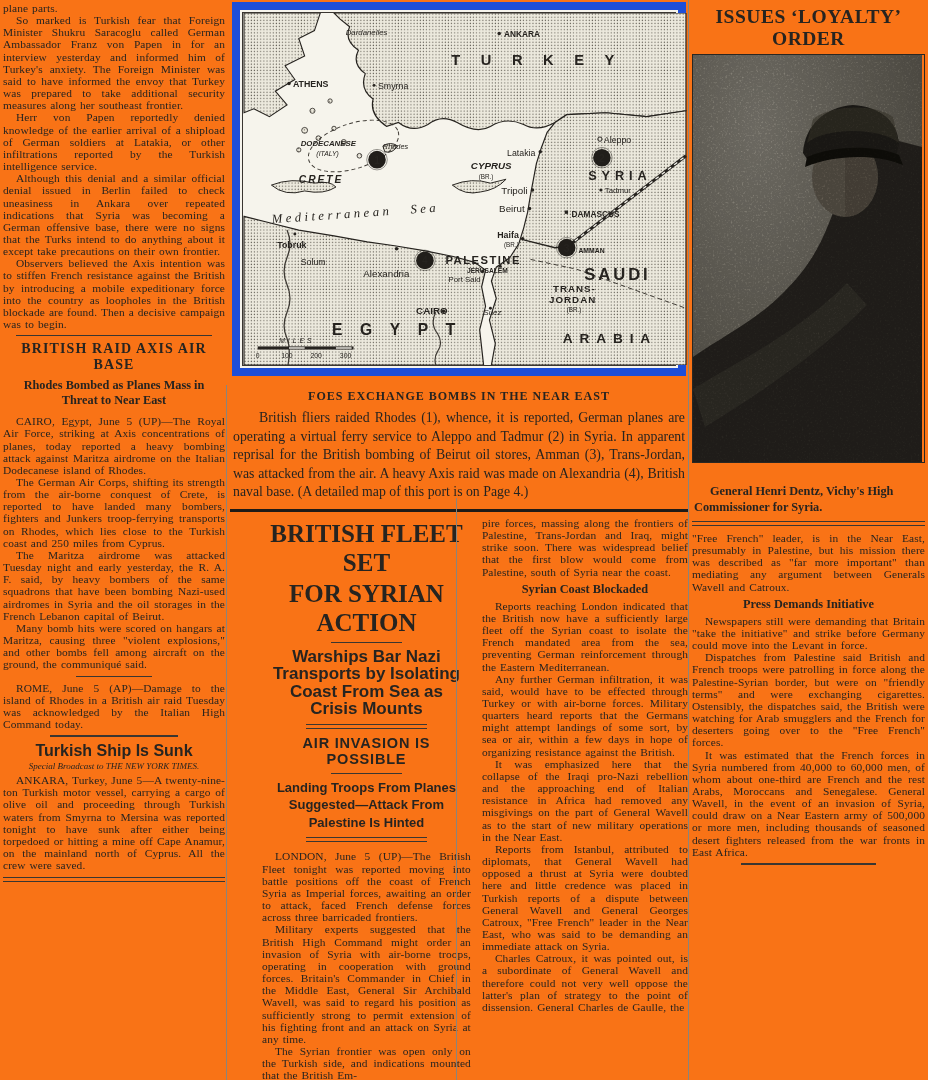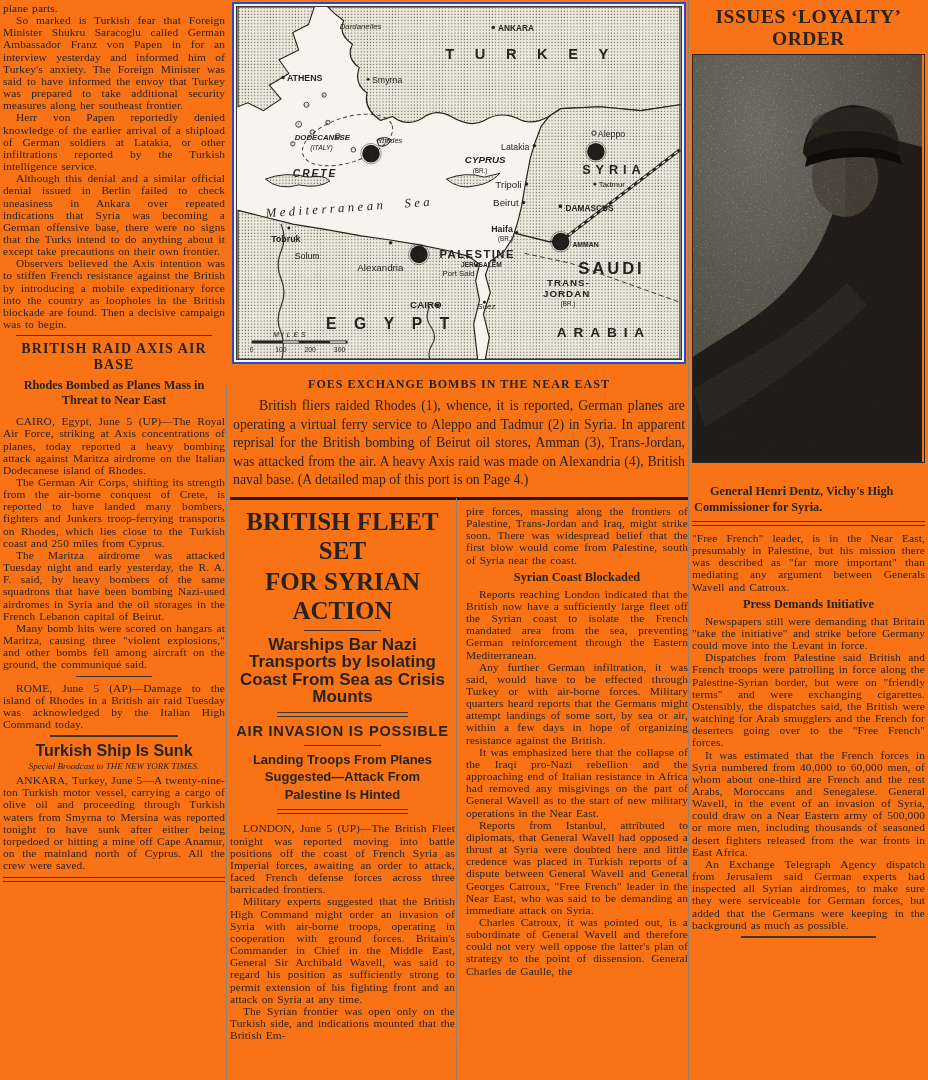--- a/index.html
+++ b/index.html
@@ -20,29 +20,29 @@
   .rule-med{height:2px;width:58%;}
   .rule-double{border-top:1px solid #3a3631;border-bottom:1px solid #3a3631;height:3px;margin:6px 0;}
   .heavy-rule{height:3px;background:#1e1b17;margin:0 0 5px 0;}
   
   .h-raid{font-weight:bold;font-size:14px;text-align:center;letter-spacing:1.1px;margin:4px 0 3px;}
   .h-sub{font-weight:bold;font-size:12.3px;line-height:15px;text-align:center;margin:5px 6px 7px;}
   .h-ship{font-family:"Liberation Sans",sans-serif;font-weight:bold;font-size:16px;text-align:center;margin:4px 4px 1px;}
   .credit{font-size:9px;font-style:italic;text-align:center;margin:0 0 3px;}
   .dn-subhead{font-weight:bold;font-size:12.3px;text-align:center;margin:4px 0 3px;}
   
-  .map-frame{margin:2px 2px 13px 2px;border:2px solid #1d4ed8;
+  .map-frame{margin:2px 2px 13px 2px;border:8px solid #1d4ed8;
              box-shadow:inset 0 0 0 2px #f6f4ec, inset 0 0 0 3px #3a3631;
              background:#f6f4ec;line-height:0;text-align:center;}
   .map-frame svg{display:block;margin:3px;}
   .map-caption{padding:0 3px;margin-top:7px;}
   .map-caption h3{font-size:12px;font-weight:bold;text-align:center;letter-spacing:1px;margin:0 0 5px;}
   .map-caption p{font-size:13.8px;line-height:18.6px;text-align:justify;text-indent:26px;margin:0;}
   
-  .center-cols{display:flex;margin-top:7px;}
+  .center-cols{display:flex;margin-top:7px;margin-left:32px;}
   .fl-col1{width:225px;padding-right:5px;}
   .fl-col2{width:222px;padding-left:6px;}
   .fleet-h1{font-weight:bold;font-size:25px;line-height:29px;text-align:center;letter-spacing:0;margin:2px 0 0;}
   .deck{font-family:"Liberation Sans",sans-serif;font-weight:bold;font-size:17px;line-height:17.5px;
         text-align:center;margin:4px 6px;}
   .bank1{font-family:"Liberation Sans",sans-serif;font-weight:bold;font-size:14.5px;letter-spacing:.8px;
         text-align:center;margin:6px 0;}
   .bank2{font-family:"Liberation Sans",sans-serif;font-weight:bold;font-size:13px;line-height:17.5px;
         text-align:center;margin:5px 10px;}
   
@@ -298,21 +298,20 @@
     <p class="photo-caption">General Henri Dentz, Vichy's High Commissioner for Syria.</p>
     <div class="rule-double"></div>
     <div class="body-paras first-flush">
         <p>"Free French" leader, is in the Near East, presumably in Palestine, but his mission there was described as "far more important" than mediating any argument between Generals Wavell and Catroux.</p>
       </div>
     <h4 class="dn-subhead">Press Demands Initiative</h4>
     <div class="body-paras">
         <p>Newspapers still were demanding that Britain "take the initiative" and strike before Germany could move into the Levant in force.</p>
         <p>Dispatches from Palestine said British and French troops were patrolling in force along the Palestine-Syrian border, but were on "friendly terms" and were exchanging cigarettes. Ostensibly, the dispatches said, the British were watching for Arab smugglers and the French for deserters going over to the "Free French" forces.</p>
         <p>It was estimated that the French forces in Syria numbered from 40,000 to 60,000 men, of whom about one-third are French and the rest Arabs, Moroccans and Senegalese. General Wavell, in the event of an invasion of Syria, could draw on a Near Eastern army of 500,000 or more men, including thousands of seasoned desert fighters released from the war fronts in East Africa.</p>
-        <p>An Exchange Telegraph Agency dispatch from Jerusalem said German experts had inspected all Syrian airdromes, to make sure they were serviceable for German forces, but added that the Germans were keeping in the background as much as possible.</p>
       </div>
     <div class="rule rule-med"></div>
   </div>
 
   <div class="vrule" style="left:226px;top:385px;height:695px;"></div>
   <div class="vrule" style="left:456px;top:498px;height:582px;"></div>
   <div class="vrule" style="left:688px;top:0;height:1080px;"></div>
 </div>
 
 </body></html>

